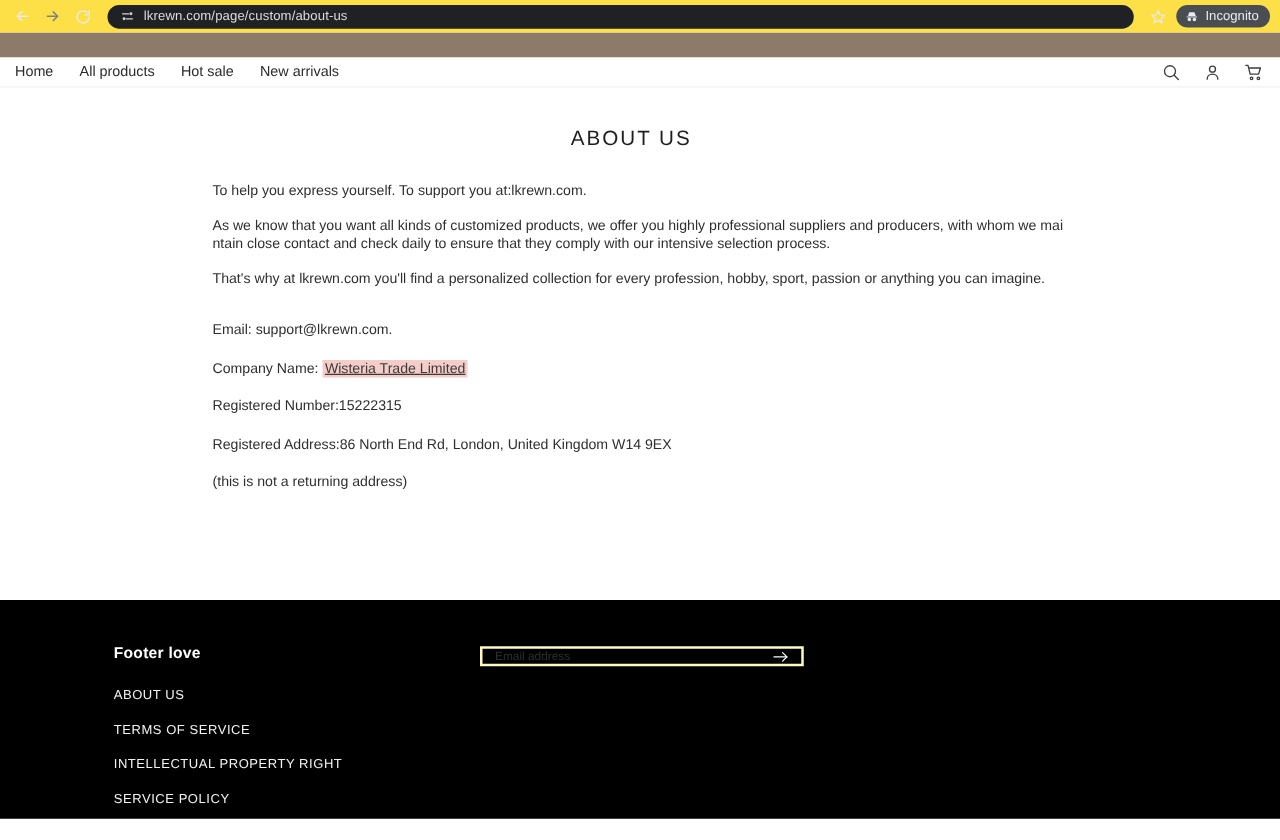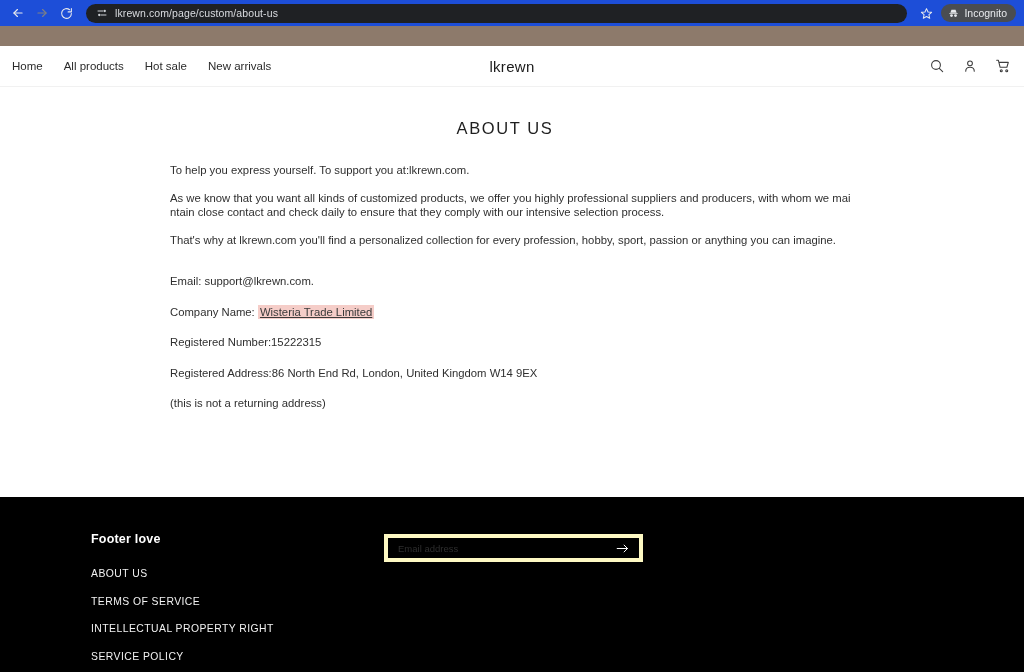--- a/index.html
+++ b/index.html
@@ -8,21 +8,21 @@
     width: 1024px;
     height: 672px;
     overflow: hidden;
     background: #ffffff;
     font-family: "Liberation Sans", sans-serif;
   }
 
   
   .browser-chrome {
     height: 26px;
-    background: #1d4ed8;
+    background: #fde047;
     display: flex;
     align-items: center;
     padding: 0 8px;
     gap: 4px;
     position: relative;
   }
   .nav-btn {
     width: 20px; height: 20px;
     display: flex; align-items: center; justify-content: center;
     color: #e8eaed;
@@ -74,21 +74,21 @@
   .incognito-pill .ig-label { font-size: 10.5px; color: #e8eaed; }
 
   
   .announcement-bar {
     height: 20px;
     background: #8d7a6b;
   }
 
   
   .site-header {
-    height: 41px;
+    height: 24px;
     background: #ffffff;
     border-bottom: 1px solid #f1f1f1;
     display: flex;
     align-items: center;
     padding: 0 12px;
     position: relative;
   }
   .nav-links { display: flex; align-items: center; gap: 21px; }
   .nav-links a {
     font-size: 11.5px;
@@ -181,22 +181,22 @@
     font-size: 10.4px;
     text-decoration: none;
     letter-spacing: .45px;
     font-weight: 400;
   }
   .newsletter {
     margin-top: 2px;
   }
   .newsletter-field {
     width: 259px;
-    height: 28px;
-    border: 4px solid #fef9c3;
+    height: 16px;
+    border: 2px solid #fef9c3;
     display: flex;
     align-items: center;
     background: #000;
     padding: 0 8px 0 10px;
   }
   .newsletter-field input {
     flex: 1 1 auto;
     background: transparent;
     border: none;
     outline: none;
@@ -276,21 +276,20 @@
 <div class="announcement-bar"></div>
 
 <header class="site-header">
   <nav class="nav-links">
     <a href="#">Home</a>
     <a href="#">All products</a>
     <a href="#">Hot sale</a>
     <a href="#">New arrivals</a>
   </nav>
 
-  <div class="brand">lkrewn</div>
 
   <div class="header-icons">
     <span class="hicon">
       <svg width="16" height="16" viewBox="0 0 24 24" fill="none" stroke="currentColor" stroke-width="1.6" stroke-linecap="round">
         <circle cx="10.5" cy="10.5" r="6.6"></circle>
           <line x1="15.4" y1="15.4" x2="20.5" y2="20.5"></line>
       </svg>
     </span>
     <span class="hicon">
       <svg width="16" height="16" viewBox="0 0 24 24" fill="none" stroke="currentColor" stroke-width="1.6" stroke-linecap="round">

